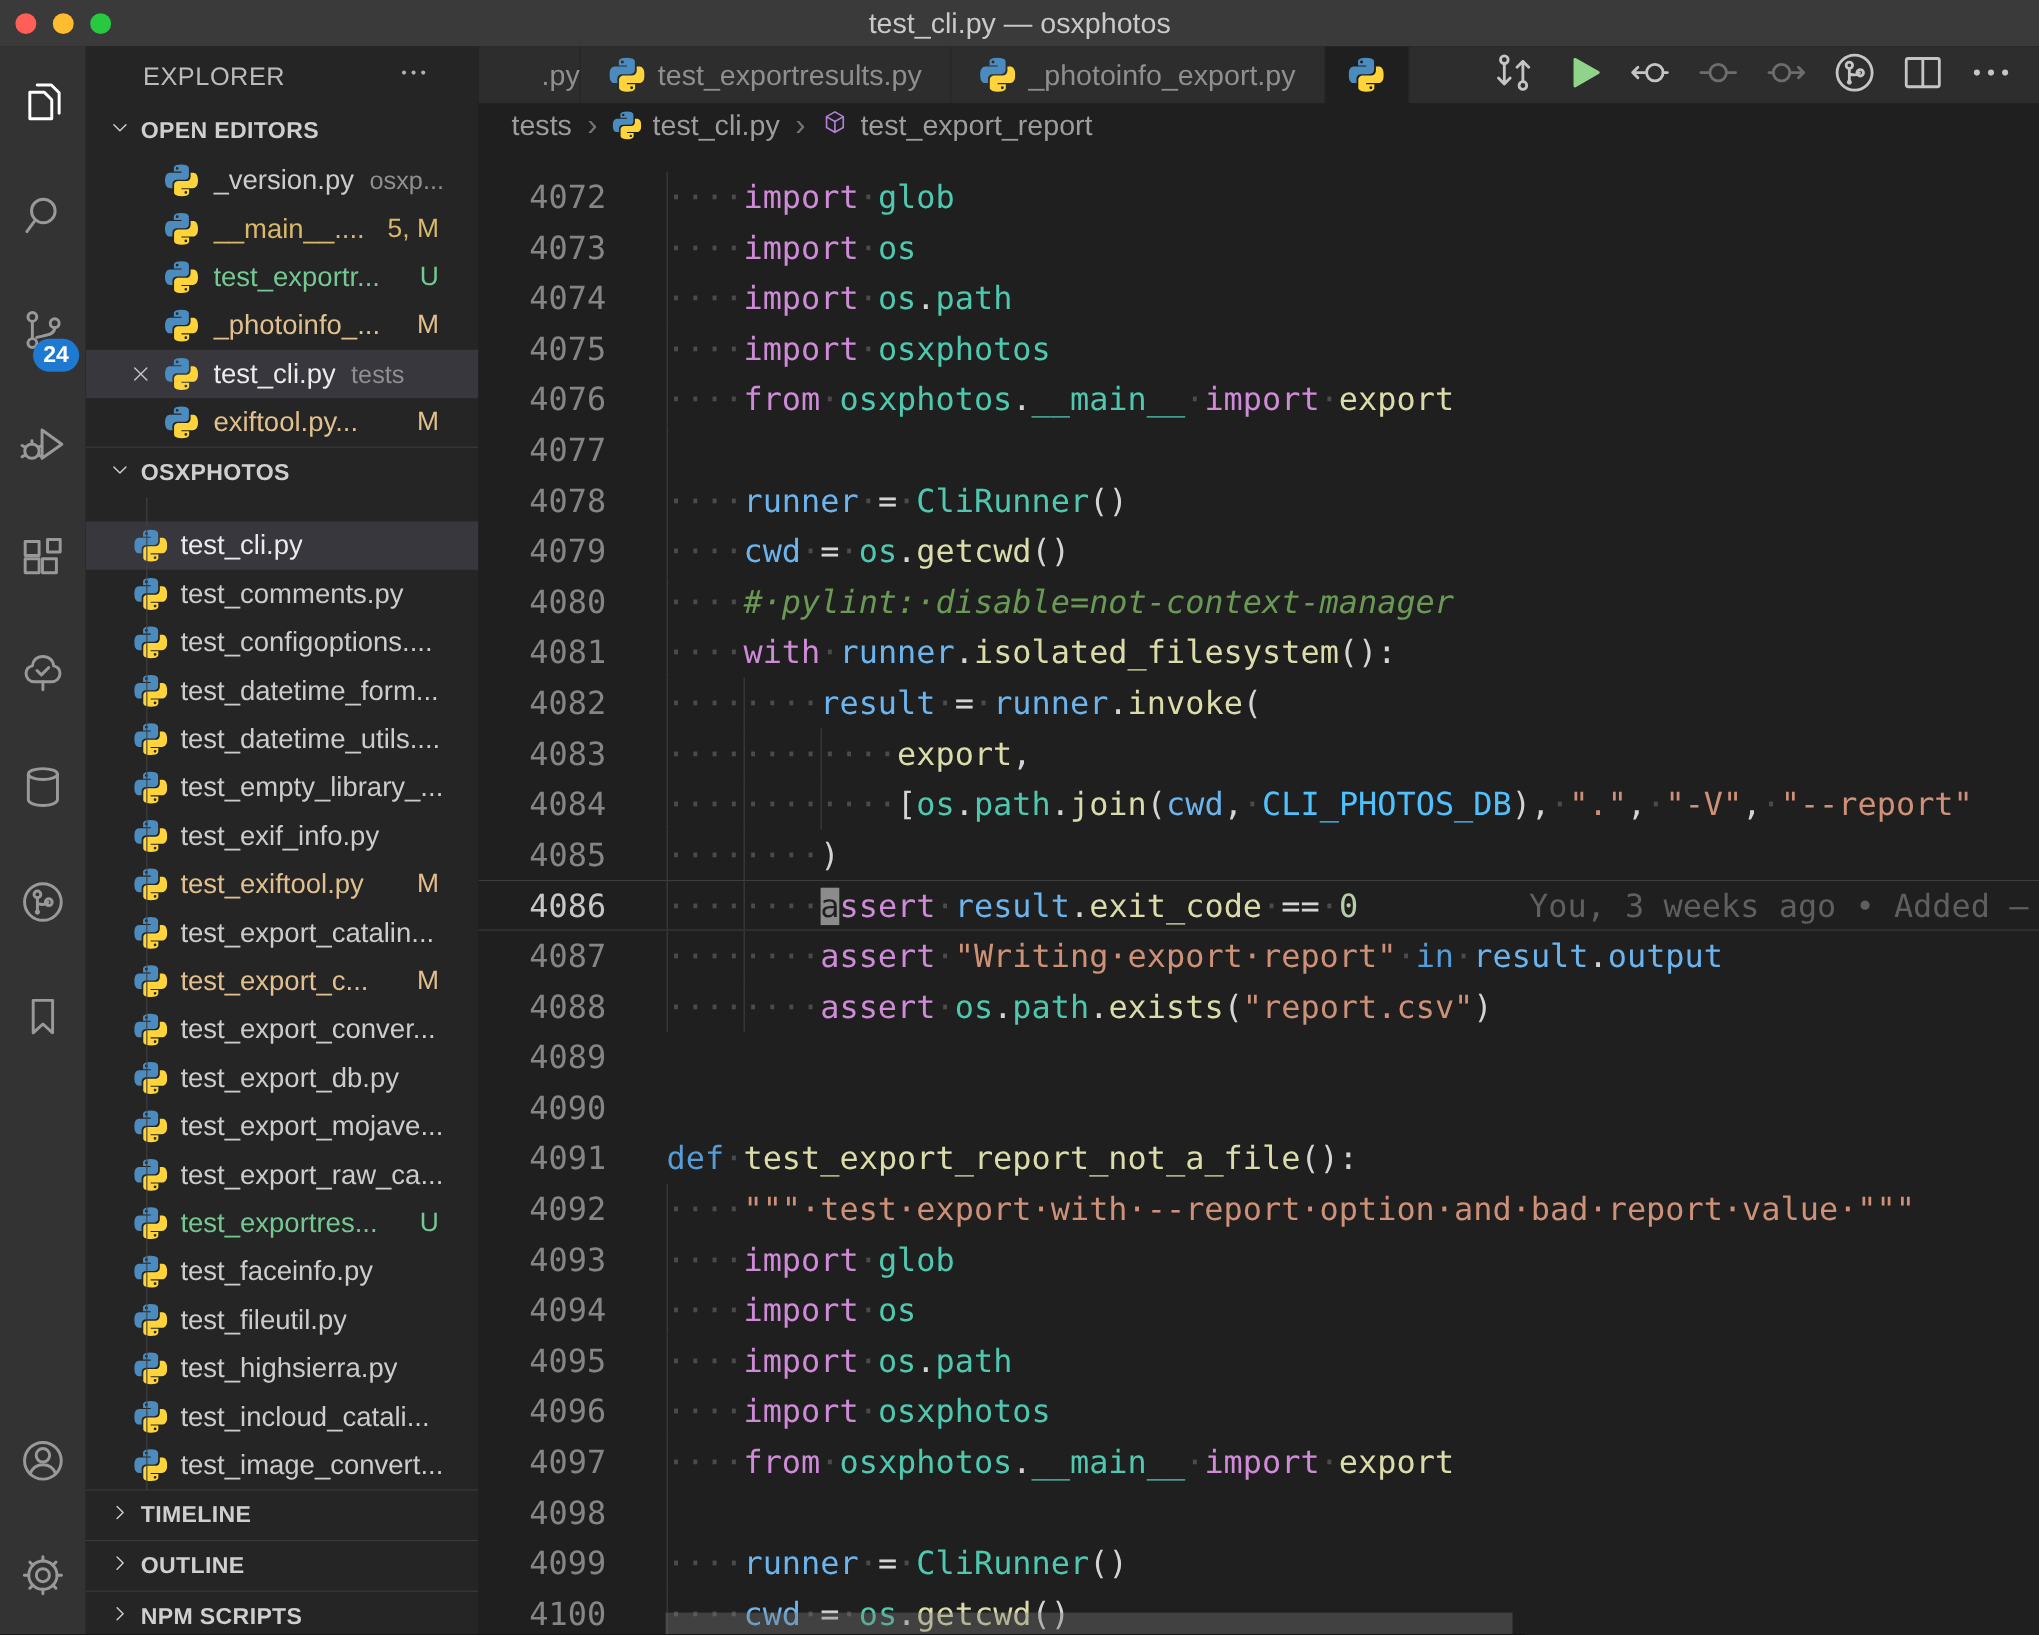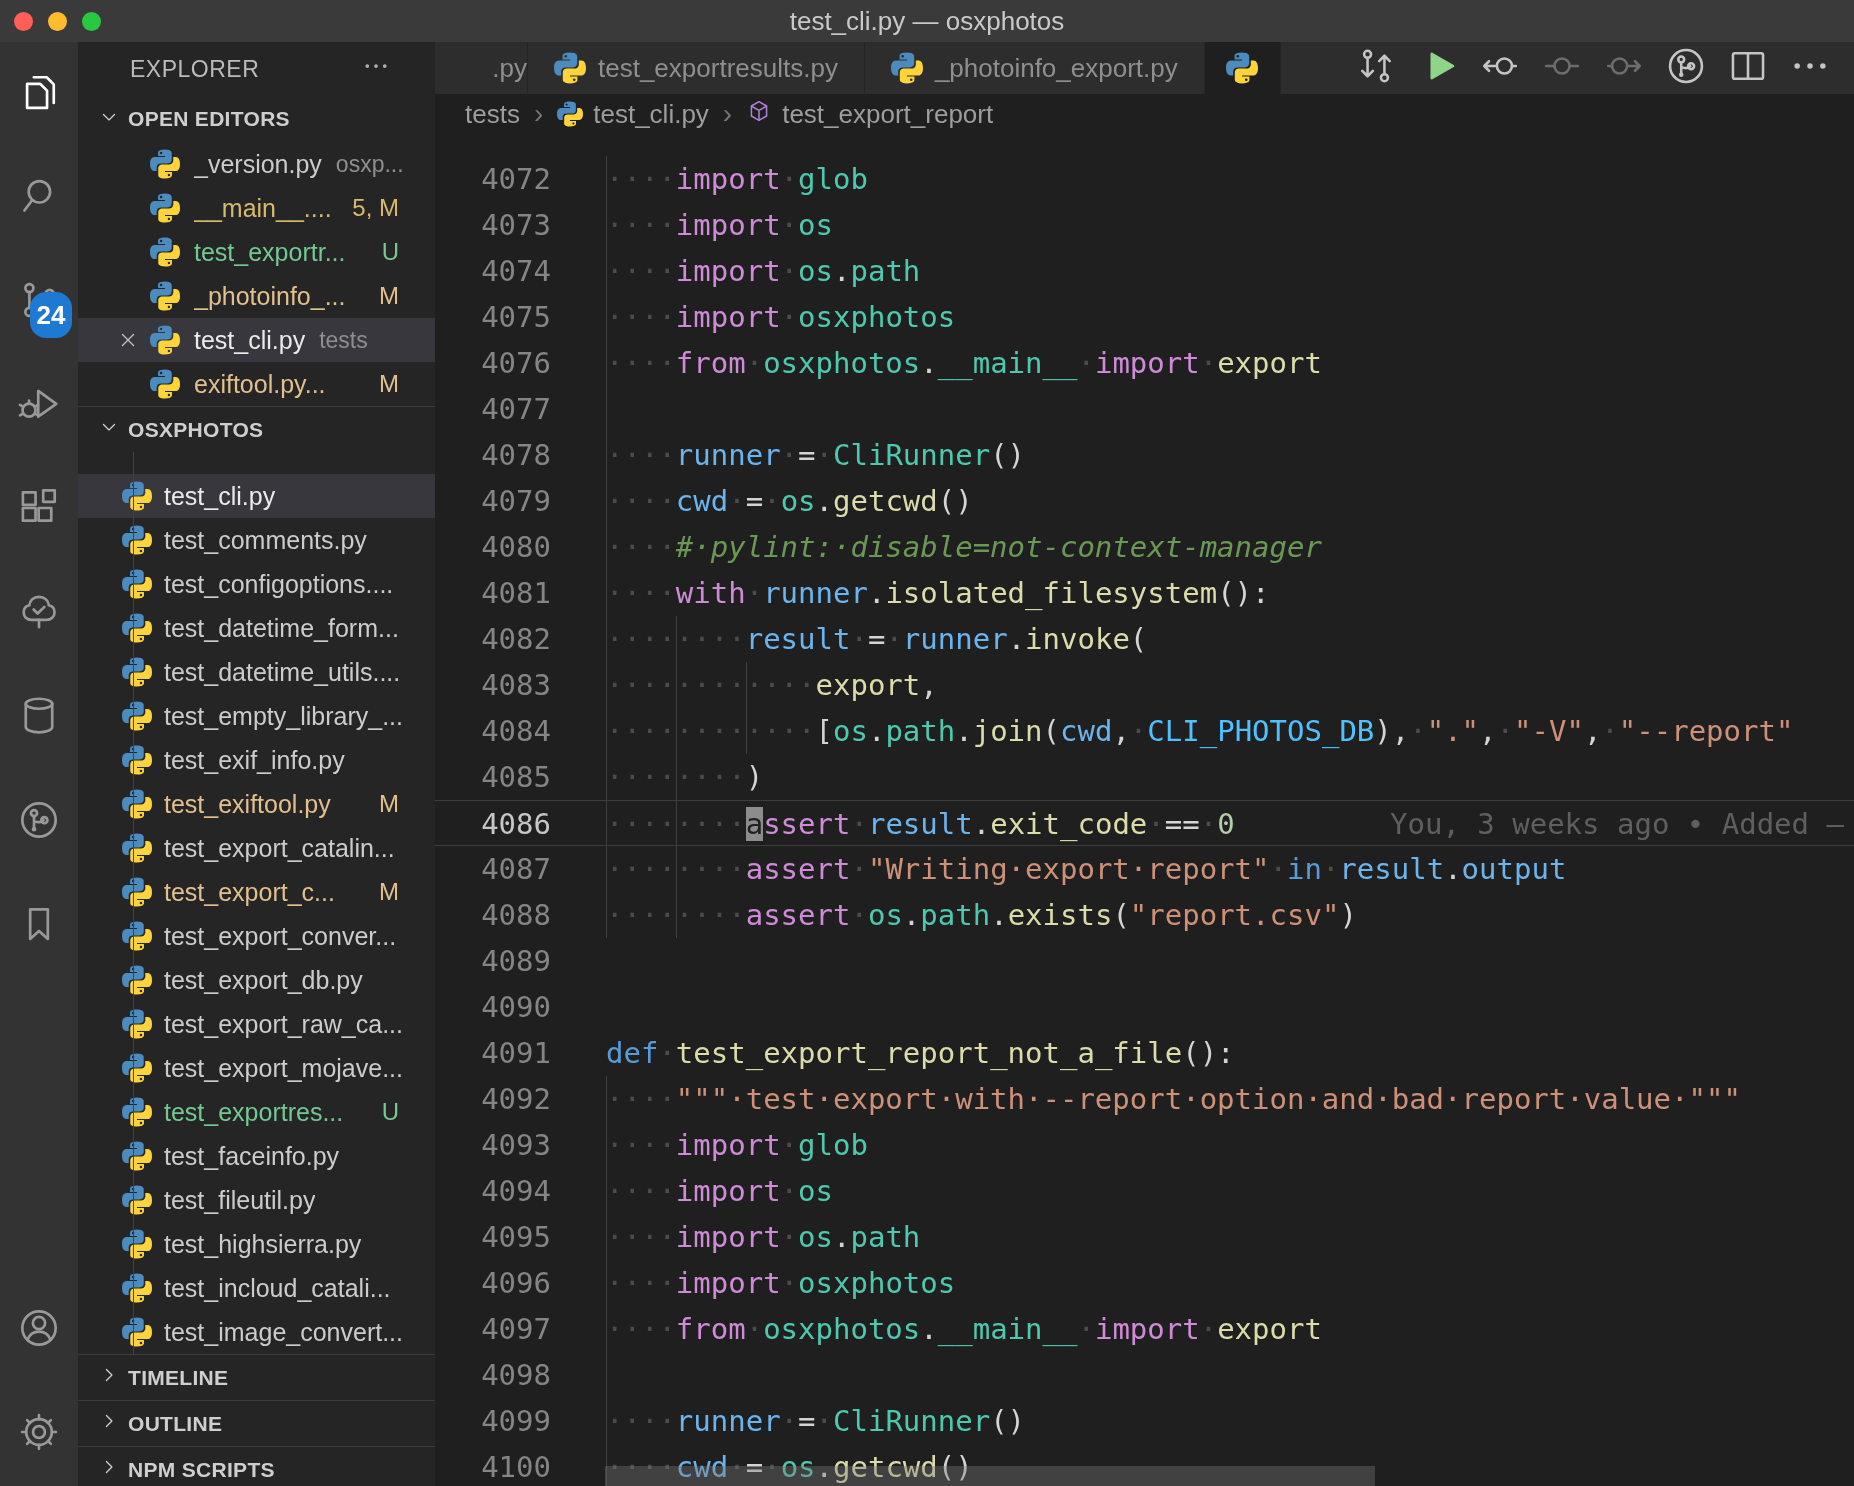--- a/index.html
+++ b/index.html
@@ -18,21 +18,21 @@
   .main { display:flex; height:1444px; }
 
   
   .activitybar { width:78px; background:#333333; display:flex; flex-direction:column; flex:none; }
   .ab-top { display:flex; flex-direction:column; }
   .ab-bottom { margin-top:auto; display:flex; flex-direction:column; }
   .ab-item { height:104px; display:flex; align-items:center; justify-content:center; position:relative; color:#999999; cursor:pointer; }
   .ab-item.active { color:#ffffff; }
   .ab-item svg { width:46px; height:46px; }
   .ab-badge { position:absolute; right:6px; bottom:16px; background:#1d79d2; color:#fff;
-              font-size:26px; font-weight:bold; border-radius:16px; min-width:42px; height:46px;
+              font-size:21px; font-weight:bold; border-radius:16px; min-width:42px; height:30px;
               display:flex; align-items:center; justify-content:center; padding:0 6px; }
 
   
   .sidebar { width:357px; background:#252526; flex:none; display:flex; flex-direction:column; overflow:hidden; color:#c5c5c5; }
   .sb-header { height:54px; display:flex; align-items:center; padding:0 44px 0 52px; color:#bbbbbb; font-size:23px; letter-spacing:0.5px; flex:none; }
   .sb-header .icon { margin-left:auto; color:#b0b0b0; }
   .sb-header .icon svg { width:30px; height:30px; }
   .sect { height:46px; display:flex; align-items:center; padding-left:20px; gap:8px;
           font-weight:bold; font-size:21px; color:#cfcfcf; letter-spacing:0.3px; flex:none; }
   .sect .icon svg { width:22px; height:22px; }
@@ -353,28 +353,28 @@
                 <path fill="#4B8BBE" d="M54.6 2C27.8 2 29.5 13.6 29.5 13.6l.03 12h25.6v3.6H17.6S0 27.2 0 54.5c0 27.3 15.4 26.3 15.4 26.3h9.2V68.3s-.5-15.4 15.1-15.4h25.4s14.6.2 14.6-14.1V15.1S81.7 2 54.6 2zM40.5 10.1a4.6 4.6 0 1 1 0 9.2 4.6 4.6 0 0 1 0-9.2z"></path>
                 <path fill="#FFD43B" d="M55.4 108c26.8 0 25.1-11.6 25.1-11.6l-.03-12H54.9v-3.6h37.5s17.6 2 17.6-25.3c0-27.3-15.4-26.3-15.4-26.3h-9.2v12.5s.5 15.4-15.1 15.4H44.9s-14.6-.2-14.6 14.1v23.7S28.3 108 55.4 108zM69.5 99.9a4.6 4.6 0 1 1 0-9.2 4.6 4.6 0 0 1 0 9.2z"></path>
               </svg></span>
             <span class="fname c-plain">test_export_db.py</span>
           </div>
           <div class="sbrow">
             <span class="pyicon"><svg viewBox="0 0 110 110">
                 <path fill="#4B8BBE" d="M54.6 2C27.8 2 29.5 13.6 29.5 13.6l.03 12h25.6v3.6H17.6S0 27.2 0 54.5c0 27.3 15.4 26.3 15.4 26.3h9.2V68.3s-.5-15.4 15.1-15.4h25.4s14.6.2 14.6-14.1V15.1S81.7 2 54.6 2zM40.5 10.1a4.6 4.6 0 1 1 0 9.2 4.6 4.6 0 0 1 0-9.2z"></path>
                 <path fill="#FFD43B" d="M55.4 108c26.8 0 25.1-11.6 25.1-11.6l-.03-12H54.9v-3.6h37.5s17.6 2 17.6-25.3c0-27.3-15.4-26.3-15.4-26.3h-9.2v12.5s.5 15.4-15.1 15.4H44.9s-14.6-.2-14.6 14.1v23.7S28.3 108 55.4 108zM69.5 99.9a4.6 4.6 0 1 1 0-9.2 4.6 4.6 0 0 1 0 9.2z"></path>
               </svg></span>
+            <span class="fname c-plain">test_export_mojave...</span>
+          </div>
+          <div class="sbrow">
+            <span class="pyicon"><svg viewBox="0 0 110 110">
+                <path fill="#4B8BBE" d="M54.6 2C27.8 2 29.5 13.6 29.5 13.6l.03 12h25.6v3.6H17.6S0 27.2 0 54.5c0 27.3 15.4 26.3 15.4 26.3h9.2V68.3s-.5-15.4 15.1-15.4h25.4s14.6.2 14.6-14.1V15.1S81.7 2 54.6 2zM40.5 10.1a4.6 4.6 0 1 1 0 9.2 4.6 4.6 0 0 1 0-9.2z"></path>
+                <path fill="#FFD43B" d="M55.4 108c26.8 0 25.1-11.6 25.1-11.6l-.03-12H54.9v-3.6h37.5s17.6 2 17.6-25.3c0-27.3-15.4-26.3-15.4-26.3h-9.2v12.5s.5 15.4-15.1 15.4H44.9s-14.6-.2-14.6 14.1v23.7S28.3 108 55.4 108zM69.5 99.9a4.6 4.6 0 1 1 0-9.2 4.6 4.6 0 0 1 0 9.2z"></path>
+              </svg></span>
             <span class="fname c-plain">test_export_raw_ca...</span>
-          </div>
-          <div class="sbrow">
-            <span class="pyicon"><svg viewBox="0 0 110 110">
-                <path fill="#4B8BBE" d="M54.6 2C27.8 2 29.5 13.6 29.5 13.6l.03 12h25.6v3.6H17.6S0 27.2 0 54.5c0 27.3 15.4 26.3 15.4 26.3h9.2V68.3s-.5-15.4 15.1-15.4h25.4s14.6.2 14.6-14.1V15.1S81.7 2 54.6 2zM40.5 10.1a4.6 4.6 0 1 1 0 9.2 4.6 4.6 0 0 1 0-9.2z"></path>
-                <path fill="#FFD43B" d="M55.4 108c26.8 0 25.1-11.6 25.1-11.6l-.03-12H54.9v-3.6h37.5s17.6 2 17.6-25.3c0-27.3-15.4-26.3-15.4-26.3h-9.2v12.5s.5 15.4-15.1 15.4H44.9s-14.6-.2-14.6 14.1v23.7S28.3 108 55.4 108zM69.5 99.9a4.6 4.6 0 1 1 0-9.2 4.6 4.6 0 0 1 0 9.2z"></path>
-              </svg></span>
-            <span class="fname c-plain">test_export_mojave...</span>
           </div>
           <div class="sbrow">
             <span class="pyicon"><svg viewBox="0 0 110 110">
                 <path fill="#4B8BBE" d="M54.6 2C27.8 2 29.5 13.6 29.5 13.6l.03 12h25.6v3.6H17.6S0 27.2 0 54.5c0 27.3 15.4 26.3 15.4 26.3h9.2V68.3s-.5-15.4 15.1-15.4h25.4s14.6.2 14.6-14.1V15.1S81.7 2 54.6 2zM40.5 10.1a4.6 4.6 0 1 1 0 9.2 4.6 4.6 0 0 1 0-9.2z"></path>
                 <path fill="#FFD43B" d="M55.4 108c26.8 0 25.1-11.6 25.1-11.6l-.03-12H54.9v-3.6h37.5s17.6 2 17.6-25.3c0-27.3-15.4-26.3-15.4-26.3h-9.2v12.5s.5 15.4-15.1 15.4H44.9s-14.6-.2-14.6 14.1v23.7S28.3 108 55.4 108zM69.5 99.9a4.6 4.6 0 1 1 0-9.2 4.6 4.6 0 0 1 0 9.2z"></path>
               </svg></span>
             <span class="fname c-untracked">test_exportres...</span>
             <span class="badge c-untracked">U</span>
           </div>
           <div class="sbrow">

